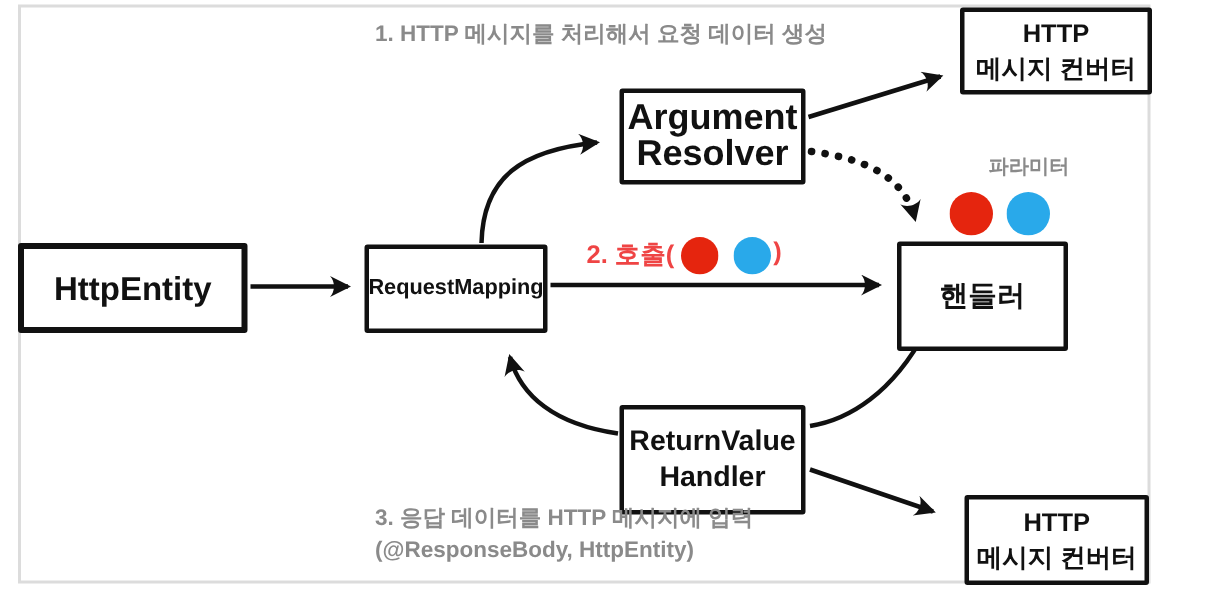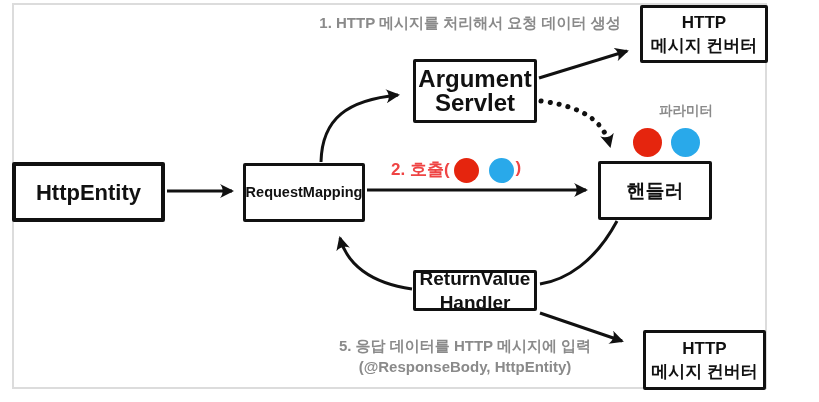--- a/index.html
+++ b/index.html
@@ -45,27 +45,27 @@
     align-items: center;
     justify-content: center;
     text-align: center;
     font-weight: bold;
     color: #111111;
   }
   .box span { display: block; }
   .box.dispatcher { left: 12px; top: 162px; width: 153px; height: 60px; border-width: 4px; font-size: 22px; line-height: 27px; }
   .box.adapter { left: 243px; top: 163px; width: 122px; height: 59px; font-size: 14.5px; line-height: 19px; }
   .box.argresolver { left: 413px; top: 59px; width: 124px; height: 64px; font-size: 24px; line-height: 24px; }
-  .box.handler { left: 598px; top: 161px; width: 114px; height: 59px; font-size: 19px; line-height: 25px; }
-  .box.returnvalue { left: 413px; top: 270px; width: 124px; height: 41px; font-size: 19px; line-height: 24px; }
+  .box.handler { left: 598px; top: 161px; width: 114px; height: 73px; font-size: 19px; line-height: 25px; }
+  .box.returnvalue { left: 413px; top: 270px; width: 124px; height: 73px; font-size: 19px; line-height: 24px; }
   .box.httptop { left: 640px; top: 5px; width: 128px; height: 58px; font-size: 17px; line-height: 23px; }
   .box.httpbottom { left: 643px; top: 330px; width: 123px; height: 60px; font-size: 17px; line-height: 23px; }
   .note {
     position: absolute;
-    text-align: center;
+    text-align: left;
     font-weight: bold;
     font-size: 15px;
     line-height: 21px;
     color: #8a8a8a;
   }
   .note.top { left: 250px; top: 12px; width: 440px; }
   .note.bottom { left: 250px; top: 335px; width: 430px; }
   .param-label {
     position: absolute;
     left: 623px; top: 102px; width: 90px;
@@ -125,21 +125,21 @@
   <div class="box dispatcher">
     <span>HttpEntity</span>
   </div>
 
   <div class="box adapter">
     <span>RequestMapping</span>
   </div>
 
   <div class="box argresolver">
     <span>Argument</span>
-    <span>Servlet</span>
+    <span>Resolver</span>
   </div>
 
   <div class="box handler">
     <span>핸들러</span>
   </div>
 
   <div class="box returnvalue">
     <span>ReturnValue</span>
     <span>Handler</span>
   </div>
@@ -170,17 +170,17 @@
     <svg class="dot dot-red" width="25" height="25">
       <circle cx="12.5" cy="12.5" r="12.5" fill="#e5250e"></circle>
     </svg>
     <svg class="dot dot-blue" width="25" height="25">
       <circle cx="12.5" cy="12.5" r="12.5" fill="#29a9ea"></circle>
     </svg>
     <span>)</span>
   </div>
 
   <div class="note bottom">
-    <span>5. 응답 데이터를 HTTP 메시지에 입력</span><br>
+    <span>3. 응답 데이터를 HTTP 메시지에 입력</span><br>
     <span>(@ResponseBody, HttpEntity)</span>
   </div>
 
 </div>
 
 </body></html>

